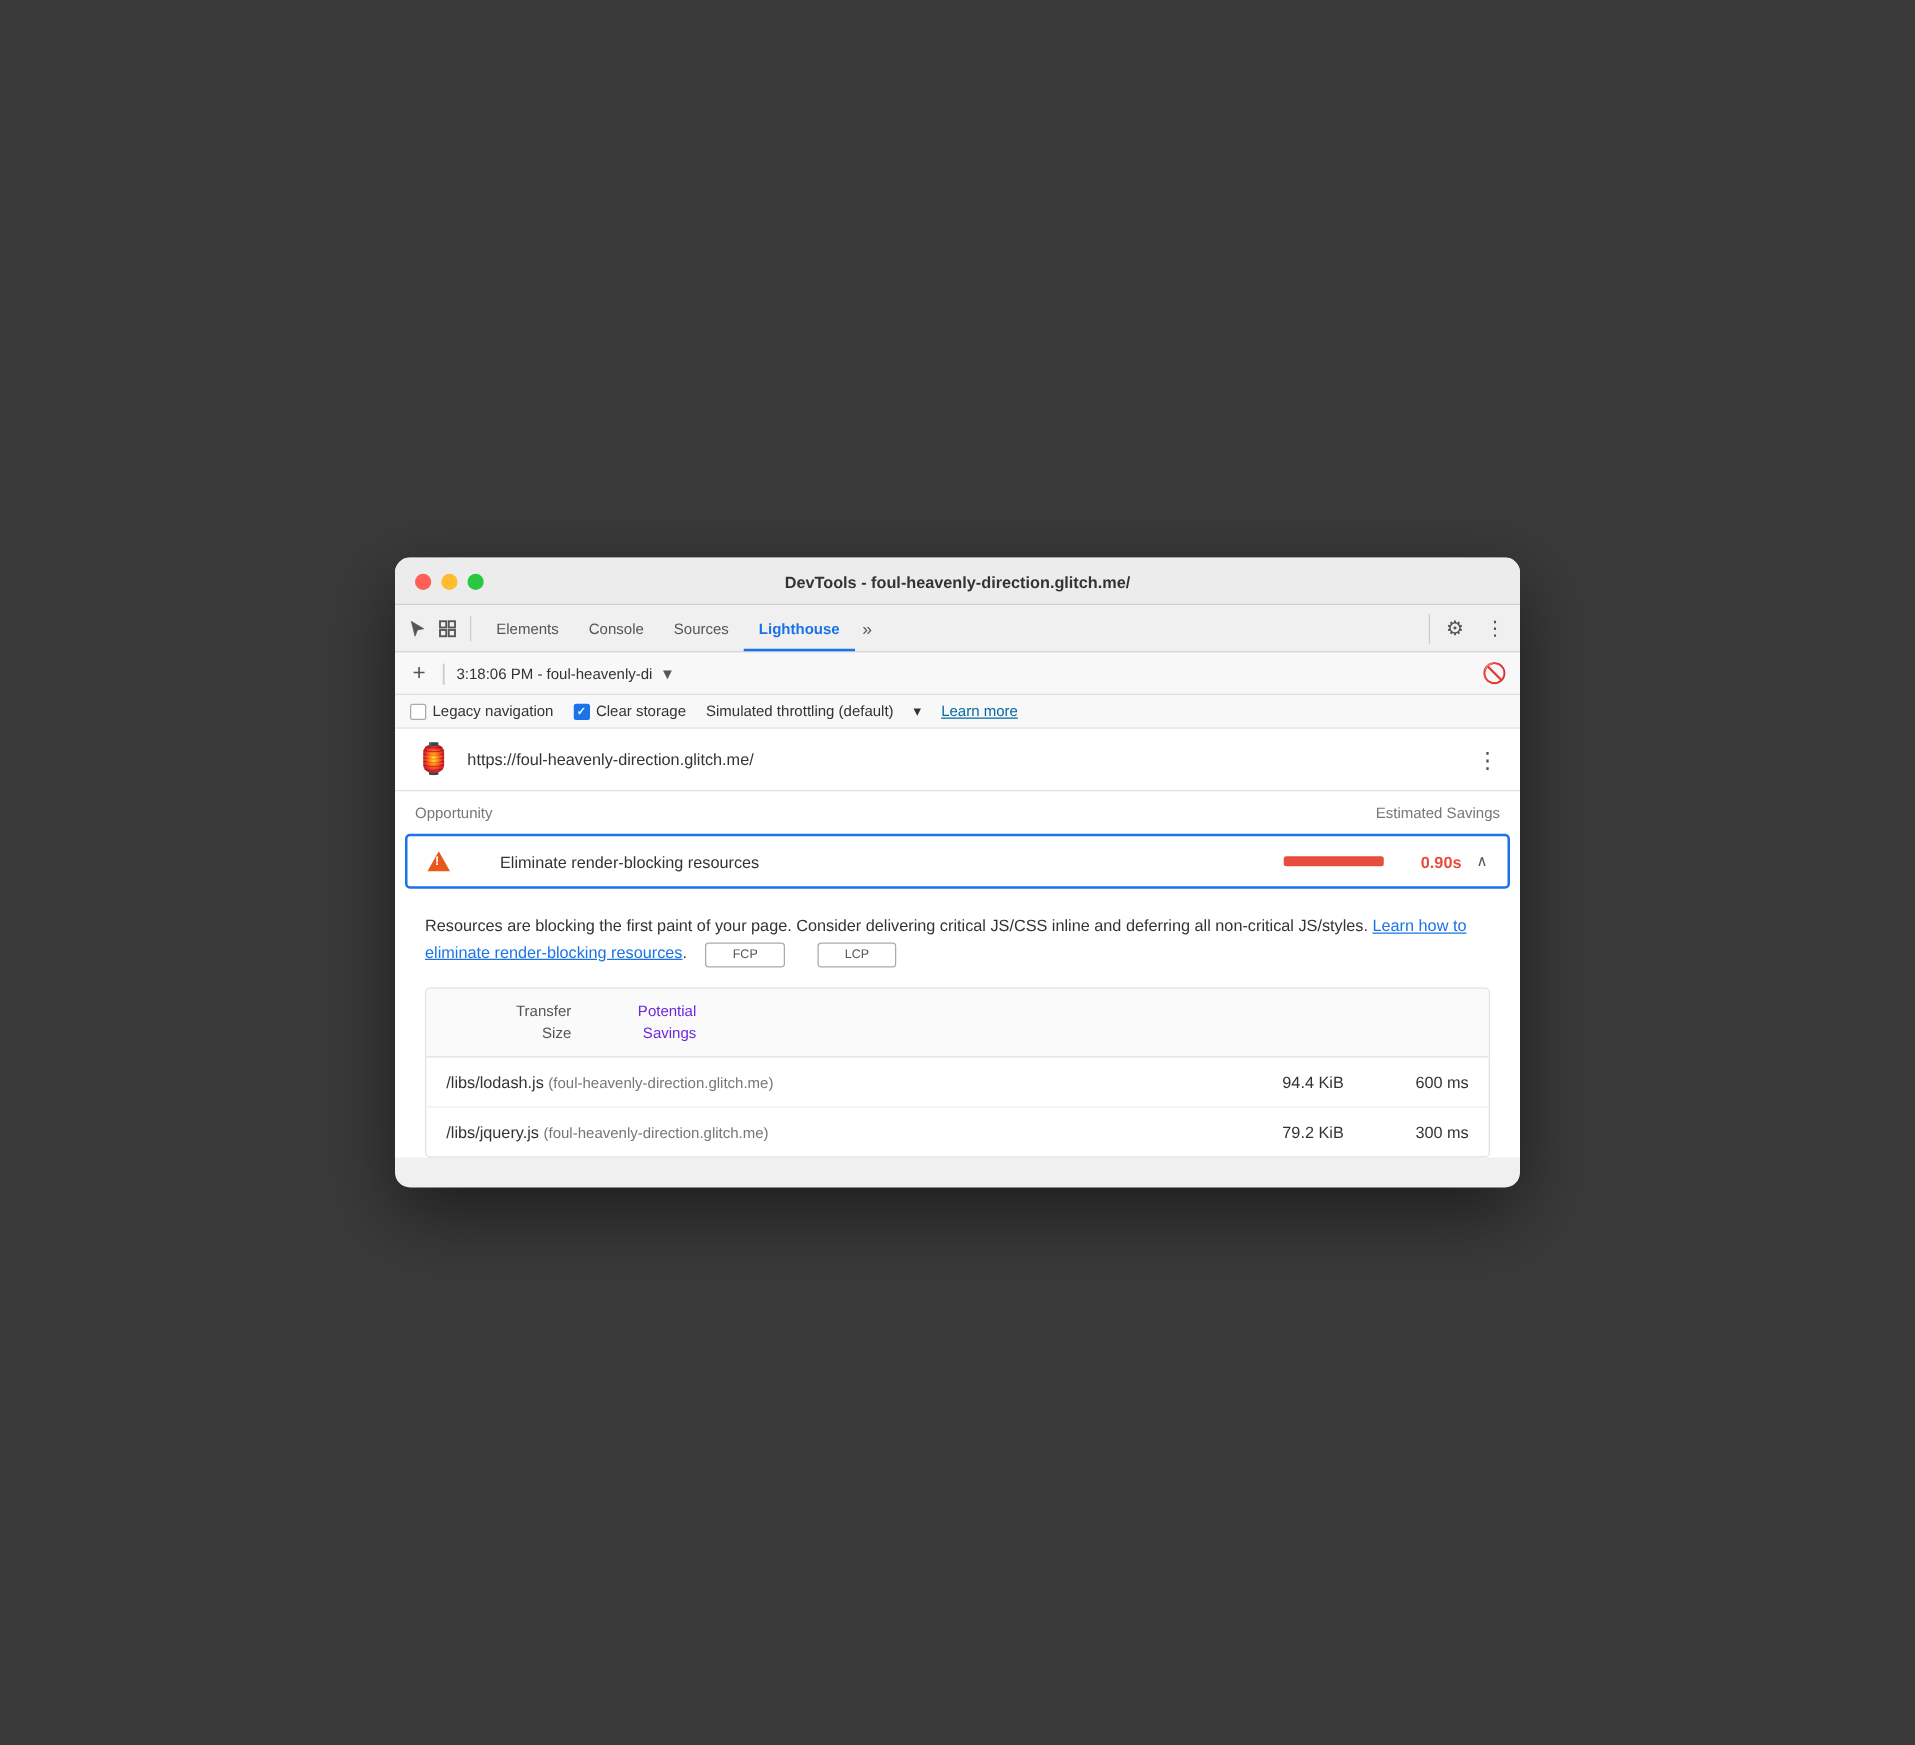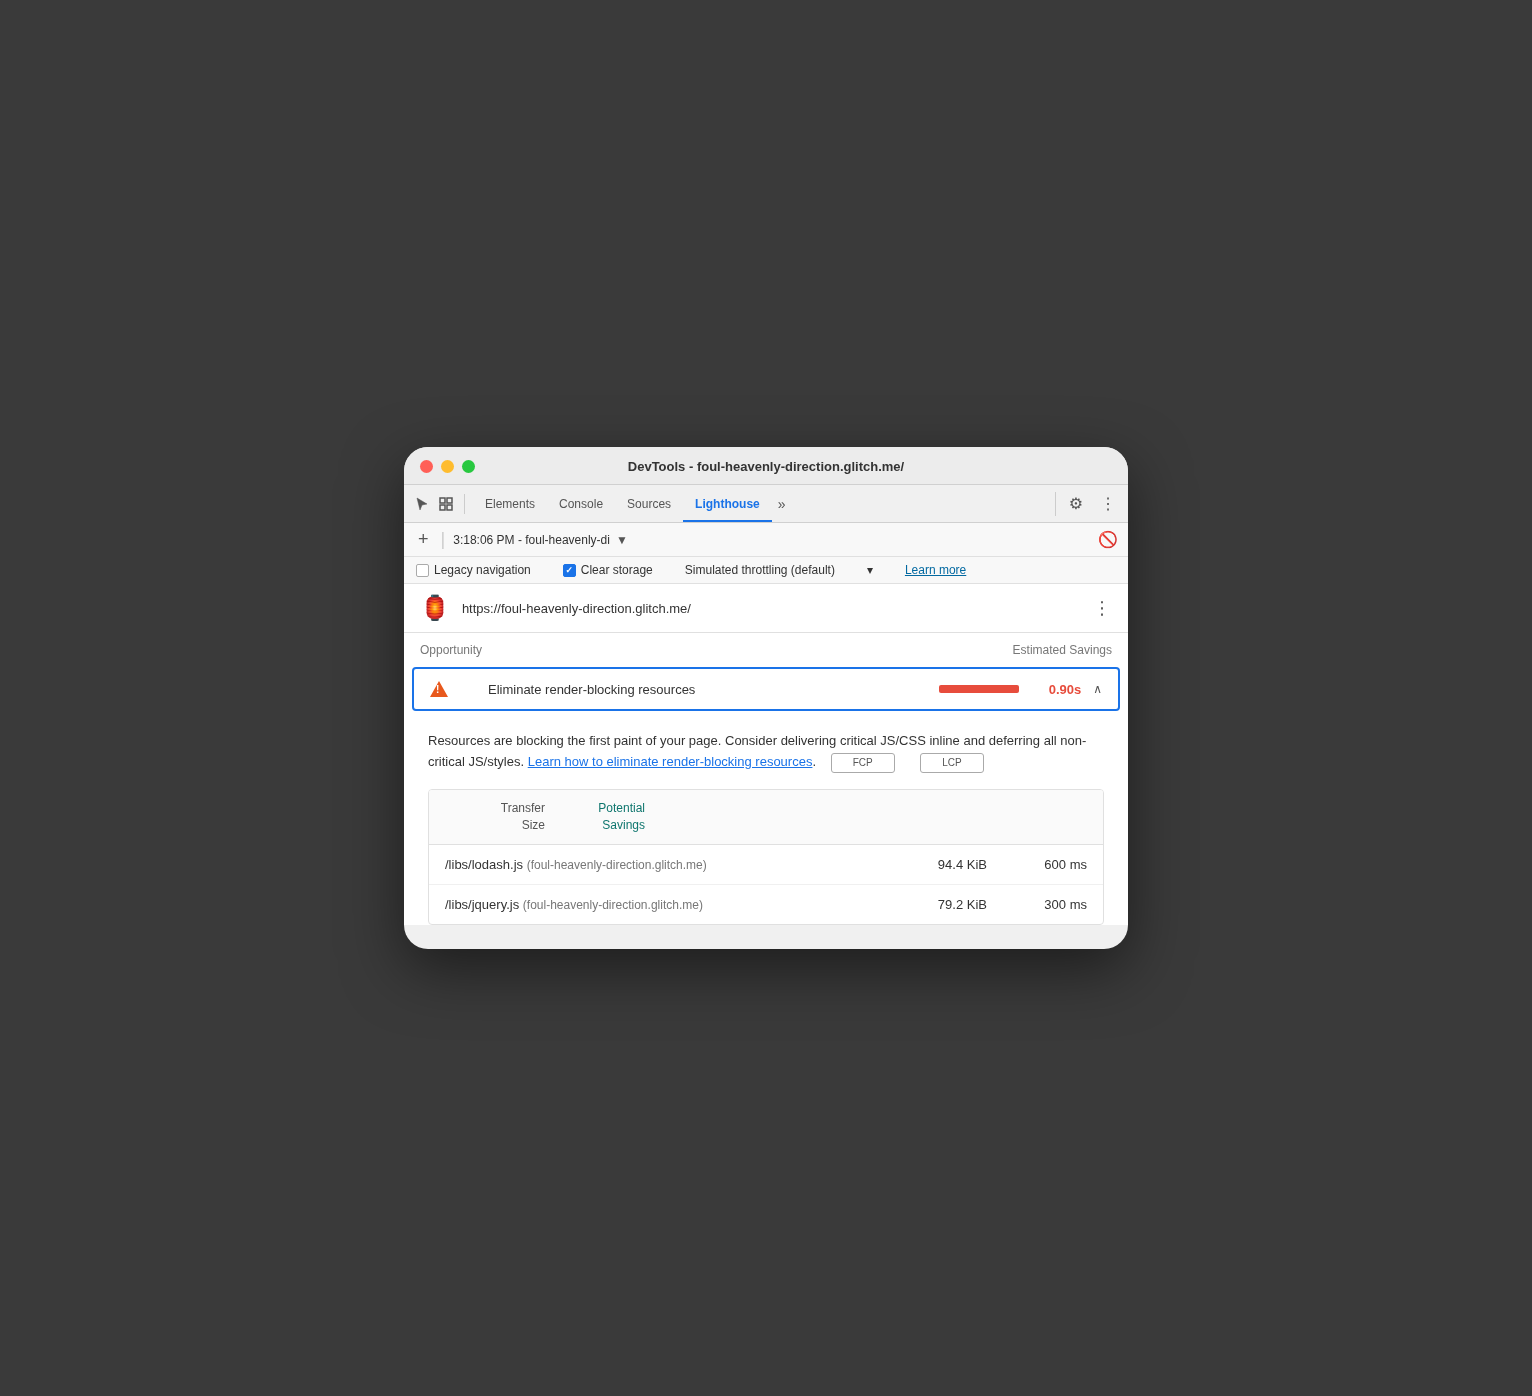--- a/index.html
+++ b/index.html
@@ -7,23 +7,23 @@
     body {
       background: #3a3a3a;
       display: flex;
       justify-content: center;
       align-items: center;
       min-height: 100vh;
       font-family: -apple-system, BlinkMacSystemFont, 'Segoe UI', sans-serif;
     }
 
     .window {
-      width: 724px;
+      width: 900px;
       background: #f0f0f0;
-      border-radius: 24px;
+      border-radius: 12px;
       box-shadow: 0 20px 60px rgba(0,0,0,0.5);
       overflow: hidden;
     }
 
     
     .title-bar {
       background: #ececec;
       padding: 12px 16px 10px;
       display: flex;
       align-items: center;
@@ -185,21 +185,21 @@
       color: #777;
     }
 
     
     .options-bar {
       background: #f8f8f8;
       display: flex;
       align-items: center;
       padding: 6px 12px;
       border-bottom: 1px solid #e0e0e0;
-      gap: 32px;
+      gap: 16px;
       font-size: 12px;
       color: #333;
     }
 
     .checkbox-item {
       display: flex;
       align-items: center;
       gap: 5px;
     }
 
@@ -397,21 +397,21 @@
       text-align: right;
       font-size: 12px;
       color: #555;
       line-height: 1.4;
     }
 
     .data-table-header .col-potential {
       width: 100px;
       text-align: right;
       font-size: 12px;
-      color: #0f766e;
+      color: #6d28d9;
       line-height: 1.4;
     }
 
     .data-row {
       display: flex;
       align-items: center;
       padding: 12px 16px;
       border-bottom: 1px solid #f0f0f0;
     }
 

